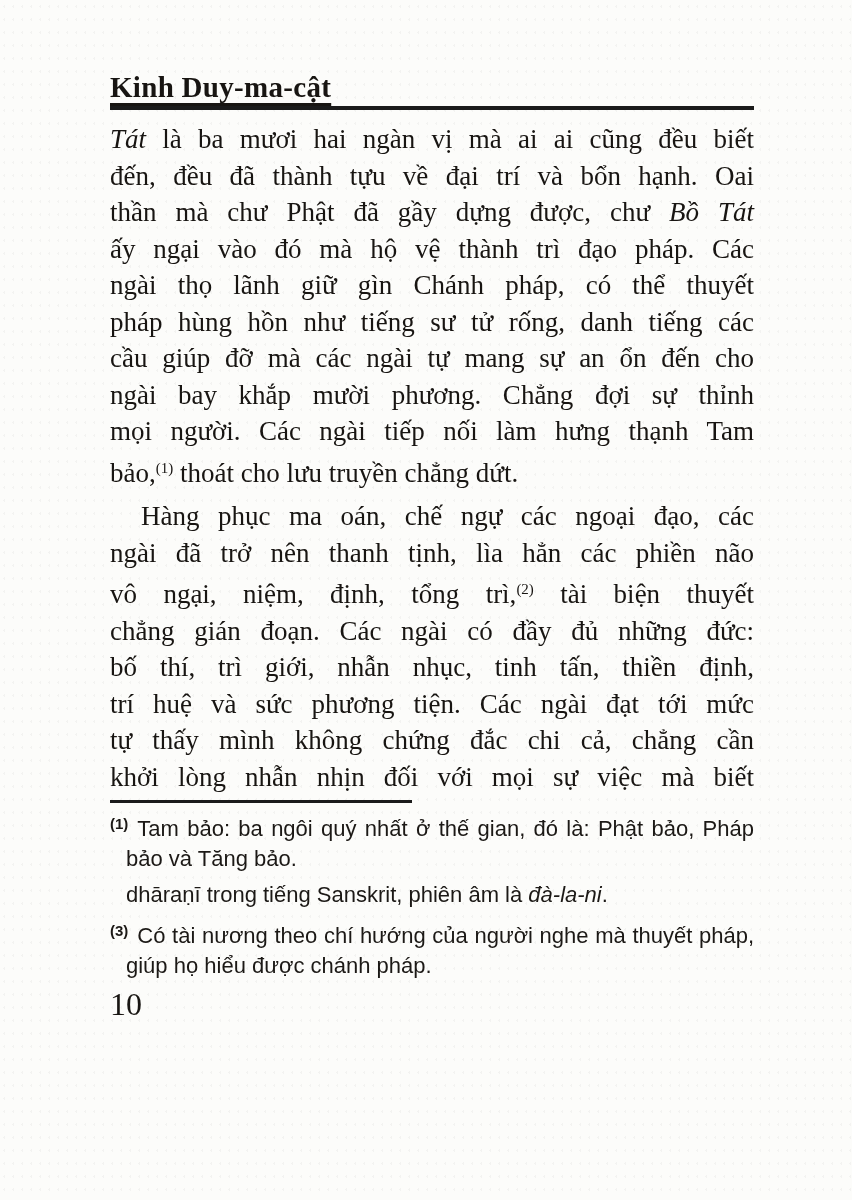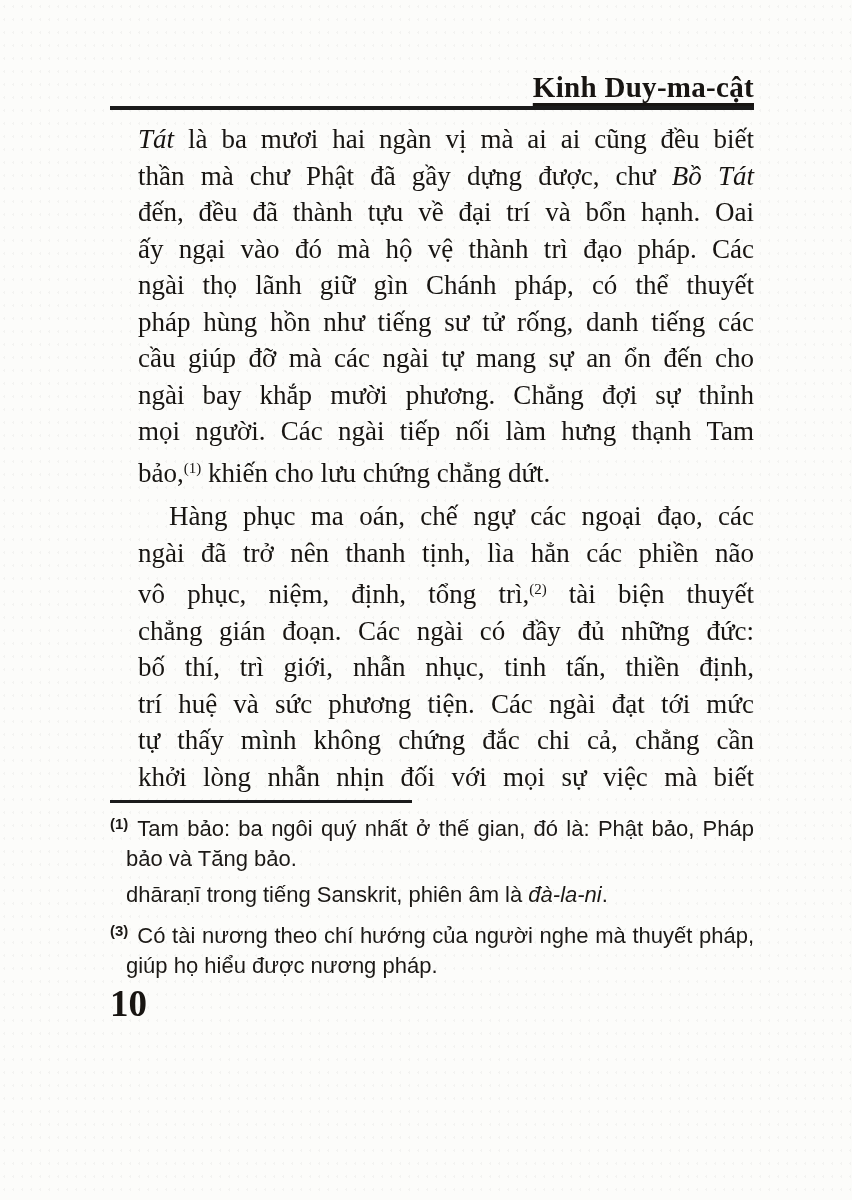--- a/index.html
+++ b/index.html
@@ -7,89 +7,89 @@
     position:relative;
     width:852px;height:1200px;
     background:#fcfcfa;
     background-image:radial-gradient(rgba(0,0,0,0.035) 1px, transparent 1px);
     background-size:9px 13px;
     font-family:"Liberation Serif", serif;
     color:#181512;
     overflow:hidden;
   }
   .content{position:absolute;left:110px;top:72px;width:644px;}
-  .hdr{border-bottom:4px solid #1b1b1b;padding-bottom:4px;text-align:right;}
+  .hdr{border-bottom:4px solid #1b1b1b;padding-bottom:4px;}
   .hdr .title{
     font-weight:bold;font-size:29px;line-height:30px;letter-spacing:.3px;
     text-decoration:underline;text-decoration-thickness:2.5px;text-underline-offset:6px;
     display:inline-block;
   }
-  .body{margin-top:11px;font-size:27px;margin-left:28px;}
+  .body{margin-top:11px;font-size:27px;}
   .para{margin:0;}
   .para + .para{margin-top:7px;}
   .line{line-height:36.5px;text-align:justify;text-align-last:justify;white-space:normal;}
   .line.last-left{text-align-last:left;}
   .line.indent{text-indent:31px;}
   .it{font-style:italic;}
   .sup{font-size:15px;vertical-align:9px;}
   .fn-rule{margin-top:5px;width:302px;height:0;border-top:3px solid #1b1b1b;}
   .footnotes{margin-top:6px;font-family:"Liberation Sans", sans-serif;font-size:22px;color:#1c1916;}
   .footnote{padding-left:16px;margin-bottom:6px;}
   .fn-line{line-height:30px;text-align:justify;text-align-last:justify;}
   .fn-line.last-left{text-align-last:left;}
   .fn-marker{font-weight:bold;font-size:15px;vertical-align:7px;margin-left:-16px;padding-right:9px;white-space:nowrap;}
-  .pagenum{margin-top:6px;font-weight:bold;font-size:37px;line-height:34px;}
+  .pagenum{margin-top:6px;font-weight:normal;font-size:32px;line-height:34px;}
 </style>
 </head>
 <body>
 
 <div class="page">
   <div class="content">
 
     <div class="hdr">
       <span class="title">Kinh Duy-ma-cật</span>
     </div>
 
     <div class="body" id="body-text">
         <div class="para">
           <div class="line"><span class="it">Tát</span><span> là ba mươi hai ngàn vị mà ai ai cũng đều biết</span></div>
+          <div class="line"><span>đến, đều đã thành tựu về đại trí và bổn hạnh. Oai</span></div>
           <div class="line"><span>thần mà chư Phật đã gầy dựng được, chư </span><span class="it">Bồ Tát</span></div>
-          <div class="line"><span>đến, đều đã thành tựu về đại trí và bổn hạnh. Oai</span></div>
           <div class="line"><span>ấy ngại vào đó mà hộ vệ thành trì đạo pháp. Các</span></div>
           <div class="line"><span>ngài thọ lãnh giữ gìn Chánh pháp, có thể thuyết</span></div>
           <div class="line"><span>pháp hùng hồn như tiếng sư tử rống, danh tiếng các</span></div>
           <div class="line"><span>cầu giúp đỡ mà các ngài tự mang sự an ổn đến cho</span></div>
           <div class="line"><span>ngài bay khắp mười phương. Chẳng đợi sự thỉnh</span></div>
           <div class="line"><span>mọi người. Các ngài tiếp nối làm hưng thạnh Tam</span></div>
-          <div class="line last-left"><span>bảo,</span><span class="sup">(1)</span><span> khiến cho lưu chứng chẳng dứt.</span></div>
+          <div class="line last-left"><span>bảo,</span><span class="sup">(1)</span><span> thoát cho lưu truyền chẳng dứt.</span></div>
         </div>
         <div class="para">
           <div class="line indent"><span>Hàng phục ma oán, chế ngự các ngoại đạo, các</span></div>
           <div class="line"><span>ngài đã trở nên thanh tịnh, lìa hẳn các phiền não</span></div>
-          <div class="line"><span>vô phục, niệm, định, tổng trì,</span><span class="sup">(2)</span><span> tài biện thuyết</span></div>
+          <div class="line"><span>vô ngại, niệm, định, tổng trì,</span><span class="sup">(2)</span><span> tài biện thuyết</span></div>
           <div class="line"><span>chẳng gián đoạn. Các ngài có đầy đủ những đức:</span></div>
           <div class="line"><span>bố thí, trì giới, nhẫn nhục, tinh tấn, thiền định,</span></div>
           <div class="line"><span>trí huệ và sức phương tiện. Các ngài đạt tới mức</span></div>
           <div class="line"><span>tự thấy mình không chứng đắc chi cả, chẳng cần</span></div>
           <div class="line"><span>khởi lòng nhẫn nhịn đối với mọi sự việc mà biết</span></div>
         </div>
       </div>
 
     <div class="fn-rule"></div>
 
     <div class="footnotes" id="footnotes">
         <div class="footnote">
           <div class="fn-line"><span class="fn-marker">(1)</span><span>Tam bảo: ba ngôi quý nhất ở thế gian, đó là: Phật bảo, Pháp</span></div>
           <div class="fn-line last-left"><span>bảo và Tăng bảo.</span></div>
         </div>
         <div class="footnote">
           <div class="fn-line last-left"><span>dhāraṇī trong tiếng Sanskrit, phiên âm là </span><span class="it">đà-la-ni</span><span>.</span></div>
         </div>
         <div class="footnote">
           <div class="fn-line"><span class="fn-marker">(3)</span><span>Có tài nương theo chí hướng của người nghe mà thuyết pháp,</span></div>
-          <div class="fn-line last-left"><span>giúp họ hiểu được nương pháp.</span></div>
+          <div class="fn-line last-left"><span>giúp họ hiểu được chánh pháp.</span></div>
         </div>
       </div>
 
     <div class="pagenum">10</div>
 
   </div>
 </div>
 
 </body></html>

